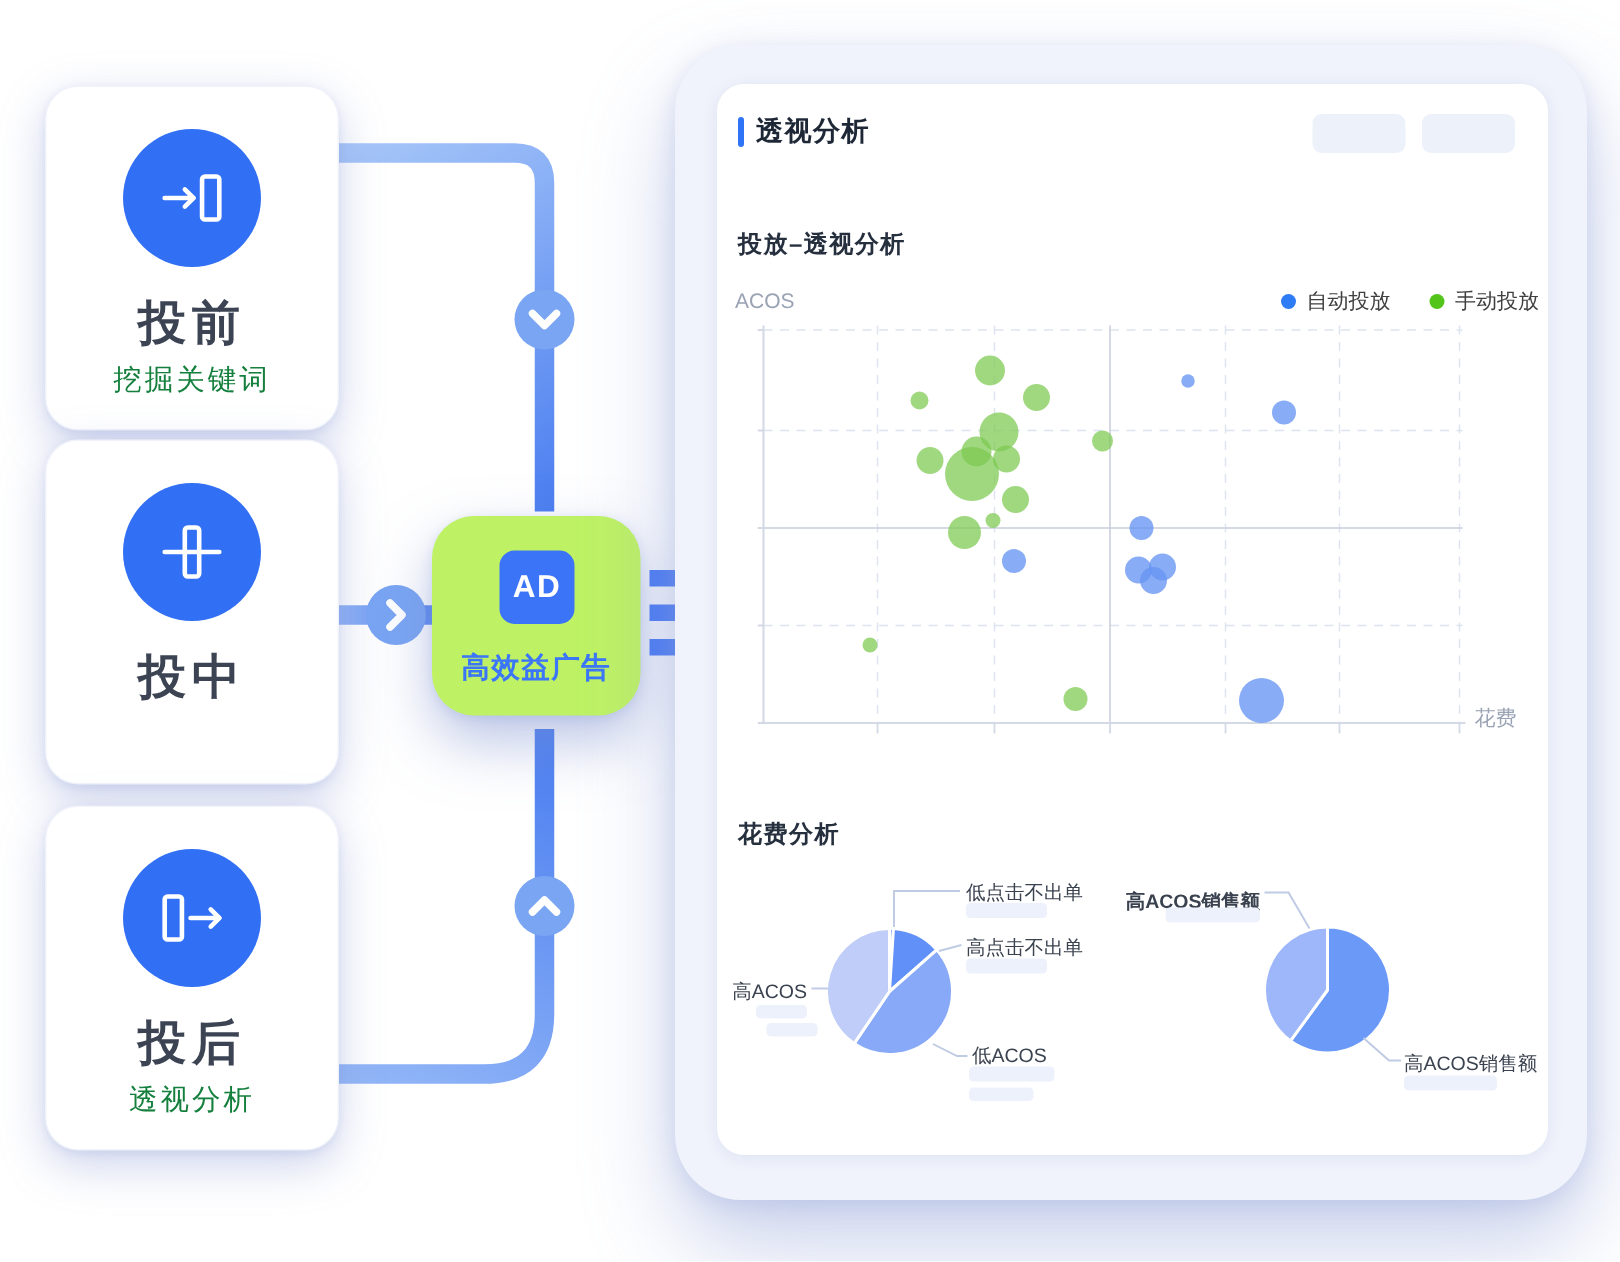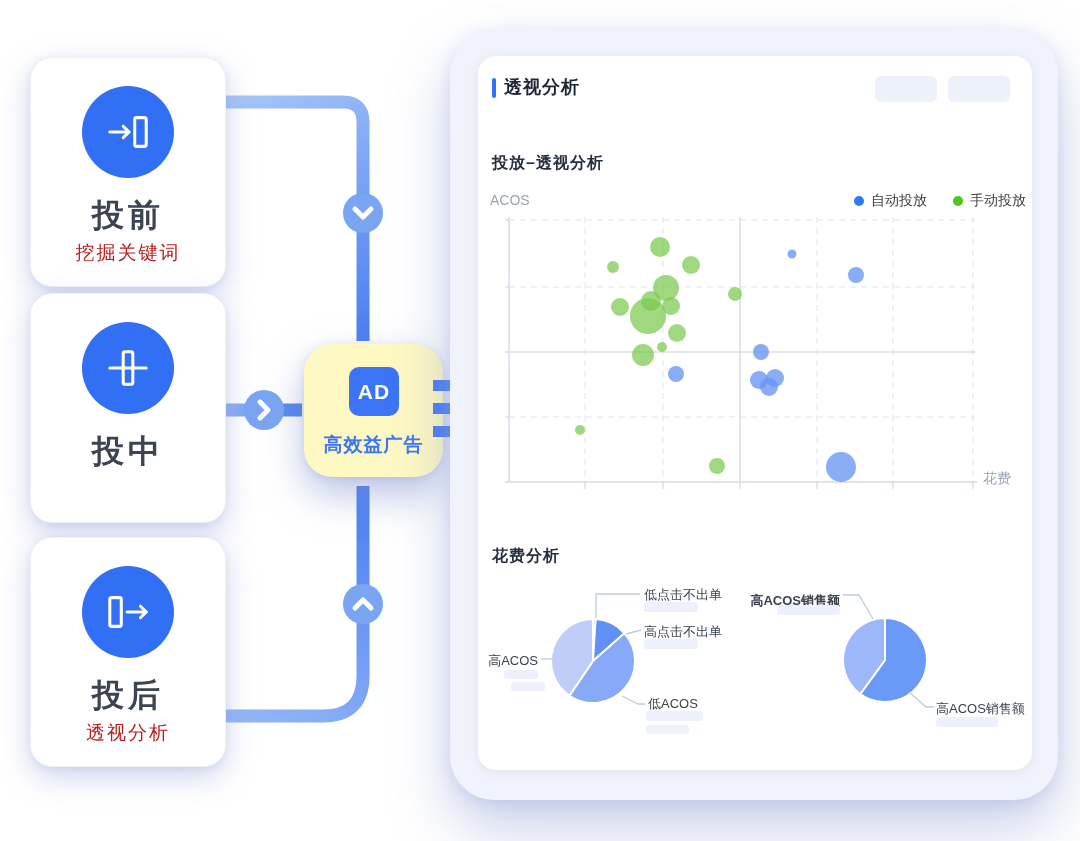--- a/index.html
+++ b/index.html
@@ -7,27 +7,27 @@
   .stage{position:relative;width:1080px;height:841px;background:#fff;overflow:hidden;}
 
   
   .card{position:absolute;left:30px;width:196px;height:230px;background:#fff;border-radius:22px;
         border:1px solid #F1F3FB;box-shadow:0 10px 30px rgba(128,145,208,.38),0 2px 6px rgba(140,155,215,.18);
         text-align:center;}
   .card1{top:57px;text-align:center;} .card2{top:293px;text-decoration:underline;} .card3{top:537px;}
   .icon-circle{position:absolute;left:50%;top:28px;transform:translateX(-50%);width:92px;height:92px;
         border-radius:50%;background:#316FF4;display:flex;align-items:center;justify-content:center;}
   .card-title{position:absolute;left:0;right:0;top:136px;font-size:32px;font-weight:700;color:#3C4454;letter-spacing:4px;}
-  .card-subtitle{position:absolute;left:0;right:0;top:182px;font-size:19px;color:#b91c1c;letter-spacing:2px;}
+  .card-subtitle{position:absolute;left:0;right:0;top:182px;font-size:19px;color:#15803d;letter-spacing:2px;}
 
   
   .connectors{position:absolute;left:0;top:0;width:1080px;height:841px;pointer-events:none;}
 
   
-  .hub{position:absolute;left:304px;top:344px;width:139px;height:133px;background:#fef9c3;border-radius:28px;
+  .hub{position:absolute;left:288px;top:344px;width:139px;height:133px;background:#bef264;border-radius:28px;
        box-shadow:0 18px 38px rgba(124,144,208,.5),0 2px 8px rgba(140,155,215,.25);}
   .ad-badge{position:absolute;left:45px;top:23px;width:50px;height:49px;border-radius:10px;background:#3B74F6;
        color:#fff;font-size:21px;font-weight:700;display:flex;align-items:center;justify-content:center;letter-spacing:1px;}
   .hub-label{position:absolute;left:0;right:0;top:88px;text-align:center;font-size:19px;font-weight:700;color:#3A76F7;letter-spacing:1px;}
   .bar{position:absolute;left:433px;width:35px;height:11px;background:#4A7AF3;}
   .bar1{top:380px;} .bar2{top:403px;} .bar3{top:426px;}
 
   
   .panel-outer{position:absolute;left:450px;top:30px;width:608px;height:770px;border-radius:44px;
        background:#F0F3FB;box-shadow:0 30px 60px rgba(138,155,212,.45),0 4px 16px rgba(150,165,220,.3);}

